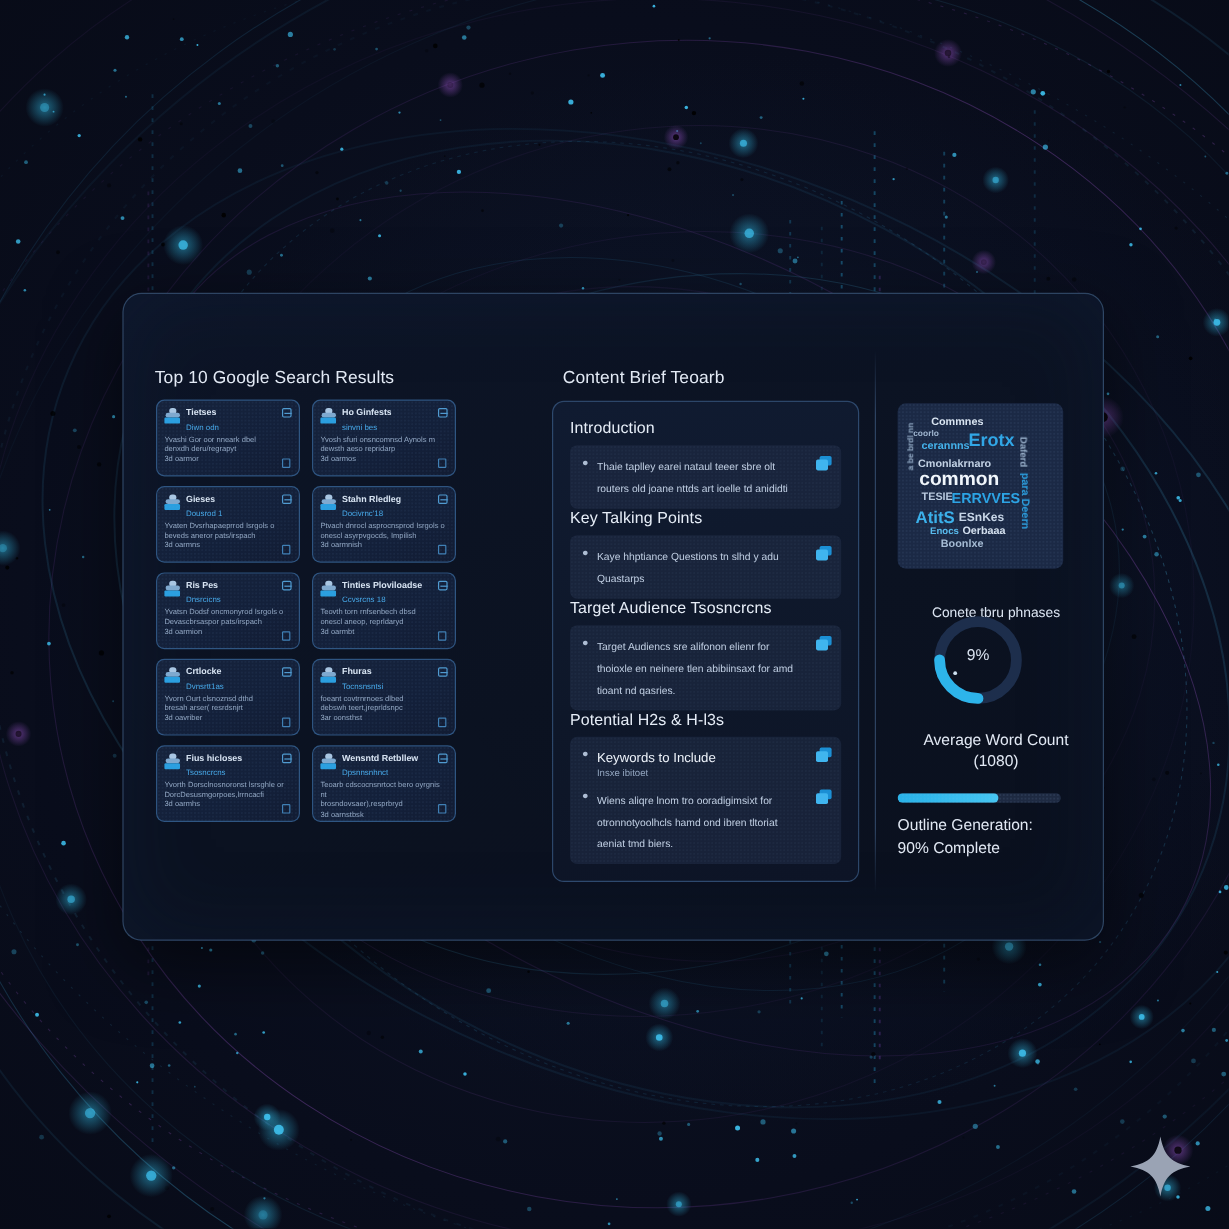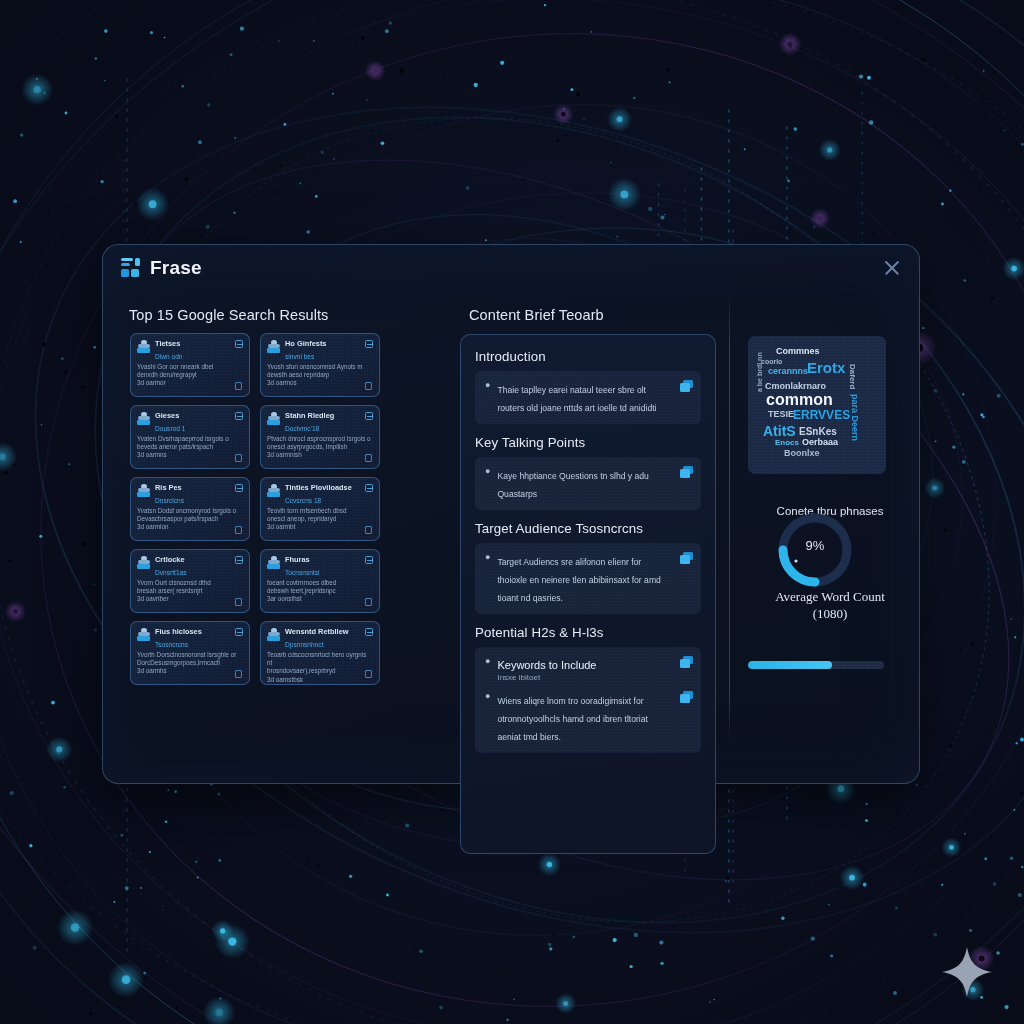--- a/index.html
+++ b/index.html
@@ -66,26 +66,26 @@
   .c-ttl{font-size:7.4px;color:#d9e5f3;font-weight:bold;line-height:9px;
     white-space:nowrap;overflow:hidden;filter:blur(.45px);}
   .c-sq{position:absolute;right:6px;top:6px;width:8px;height:8px;border:1px solid #4f9ad0;border-radius:1.5px;}
   .c-sq:before{content:"";position:absolute;left:1px;top:3px;width:6px;height:1px;background:#4f9ad0;}
   .c-sub{font-size:6.6px;color:#46a8e8;line-height:8px;margin:0 0 2px 18px;filter:blur(.45px);white-space:nowrap;overflow:hidden;}
   .c-body{font-size:6.3px;color:#93a8c4;line-height:8.2px;filter:blur(.5px);}
   .c-mini{position:absolute;right:7px;bottom:6px;width:7px;height:8px;border:1px solid #3f7fb4;border-radius:1px;}
 
   
   #outline{
-    position:absolute;left:460px;top:334px;width:256px;height:520px;
+    position:absolute;left:460px;top:334px;width:256px;height:401px;
     background:linear-gradient(170deg,#101b31 0%,#0e1729 60%,#0d1426 100%);
     border:1px solid rgba(76,120,172,.50);border-radius:10px;padding:14px 14px 10px 14px;
   }
   .o-h{color:#e6edf7;font-size:13.3px;margin:0 0 7px 0;letter-spacing:.1px;}
-  .o-h.n{margin-top:11px;}
+  .o-h.n{}
   .o-box{background:rgba(32,45,70,.58);border-radius:6px;padding:8px 30px 9px 10px;position:relative;}
   .o-box:after{content:"";position:absolute;inset:0;border-radius:6px;pointer-events:none;
     background-image:radial-gradient(rgba(130,170,215,.07) .5px, transparent .6px);background-size:3px 3px;}
   .o-li{display:flex;gap:7px;position:relative;}
   .o-li + .o-li{margin-top:7px;}
   .dot{color:#aebdd3;font-size:9px;line-height:12px;flex:0 0 auto;}
   .o-t{font-size:8.6px;color:#c2d0e4;line-height:11.4px;filter:blur(.4px);}
   .o-t.strong{font-size:11px;color:#eef3fa;line-height:13px;filter:none;}
   .o-t.sm{font-size:8px;color:#93a6c0;line-height:10px;filter:blur(.4px);}
   .cpy{position:absolute;right:-22px;top:1px;width:13px;height:12px;}
@@ -647,36 +647,23 @@
           <stop offset="0" stop-color="#9fe9ff" stop-opacity="1"></stop>
           <stop offset=".45" stop-color="#35b9ef" stop-opacity=".75"></stop>
           <stop offset="1" stop-color="#35b9ef" stop-opacity="0"></stop>
         </radialGradient>
     </defs>
     <g id="link-paths" fill="none" stroke="#3fb6ee" stroke-width="1.15" opacity=".85"></g>
     <g id="link-nodes"></g>
   </svg>
 
   <div id="modal">
-    <div class="mhead">
-      <div class="logo-wrap">
-        <span class="logo-ic">
-          <i class="a"></i>
-            <i class="b"></i>
-            <i class="c"></i>
-            <i class="d"></i>
-            <i class="e"></i>
-        </span>
-        <span class="logo-txt">Frase</span>
-      </div>
-      <div class="close-btn"></div>
-    </div>
 
     <div id="colA">
-      <div class="col-title">Top 15 Google Search Results</div>
+      <div class="col-title">Top 10 Google Search Results</div>
     </div>
     <div id="colB">
       <div class="col-title">Content Brief Teoarb</div>
     </div>
   </div>
 
   <div id="vdiv"></div>
 
   <div id="cards">
       <div class="crow">
@@ -946,25 +933,29 @@
     </div>
   <div class="r-cap" id="wcap" style="top:488px;">Conete tbru phnases</div>
 
   <svg id="donut" viewBox="0 0 86 86">
     <circle cx="43" cy="43" r="32" fill="none" stroke="#1d2e4c" stroke-width="9"></circle>
     <circle id="donut-arc" cx="43" cy="43" r="32" fill="none" stroke="#2db4ea" stroke-width="9" stroke-linecap="round" transform="rotate(90 43 43)" stroke-dasharray="50.27 201.06"></circle>
     <circle cx="24" cy="54" r="1.6" fill="#cfe2f2"></circle>
   </svg>
   <div id="dlabel">9%</div>
 
-  <div class="r-lbl" style="top:588px;font-family:Liberation Serif, serif;">
+  <div class="r-lbl" style="top:608px;">
     <span>Average Word Count</span><br>
     <span>(1080)</span>
   </div>
 
   <div id="pbar">
     <div id="pfill" style="width: 62%;"></div>
+  </div>
+  <div id="pstat">
+    <span>Outline Generation:</span><br>
+    <span>90% Complete</span>
   </div>
 
   <svg id="sparkle" viewBox="0 0 54 54">
     <path d="M27 2 C30 18 36 24 52 27 C36 30 30 36 27 52 C24 36 18 30 2 27 C18 24 24 18 27 2 Z" fill="#9aa3b4"></path>
   </svg>
 </div>
 
 </body></html>

